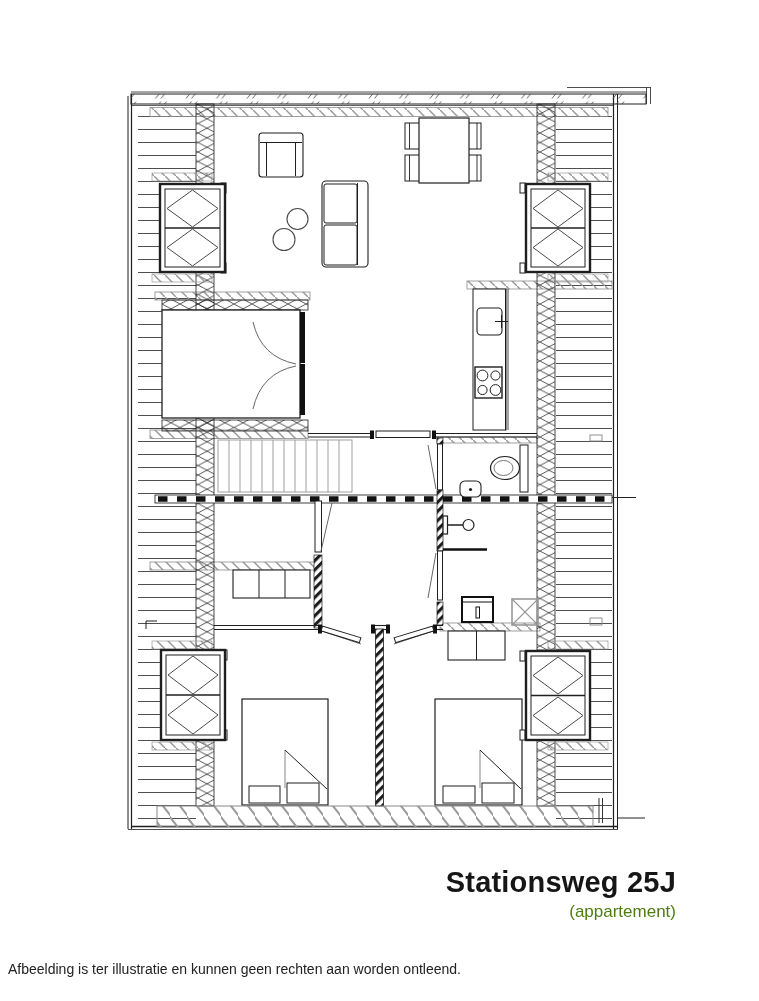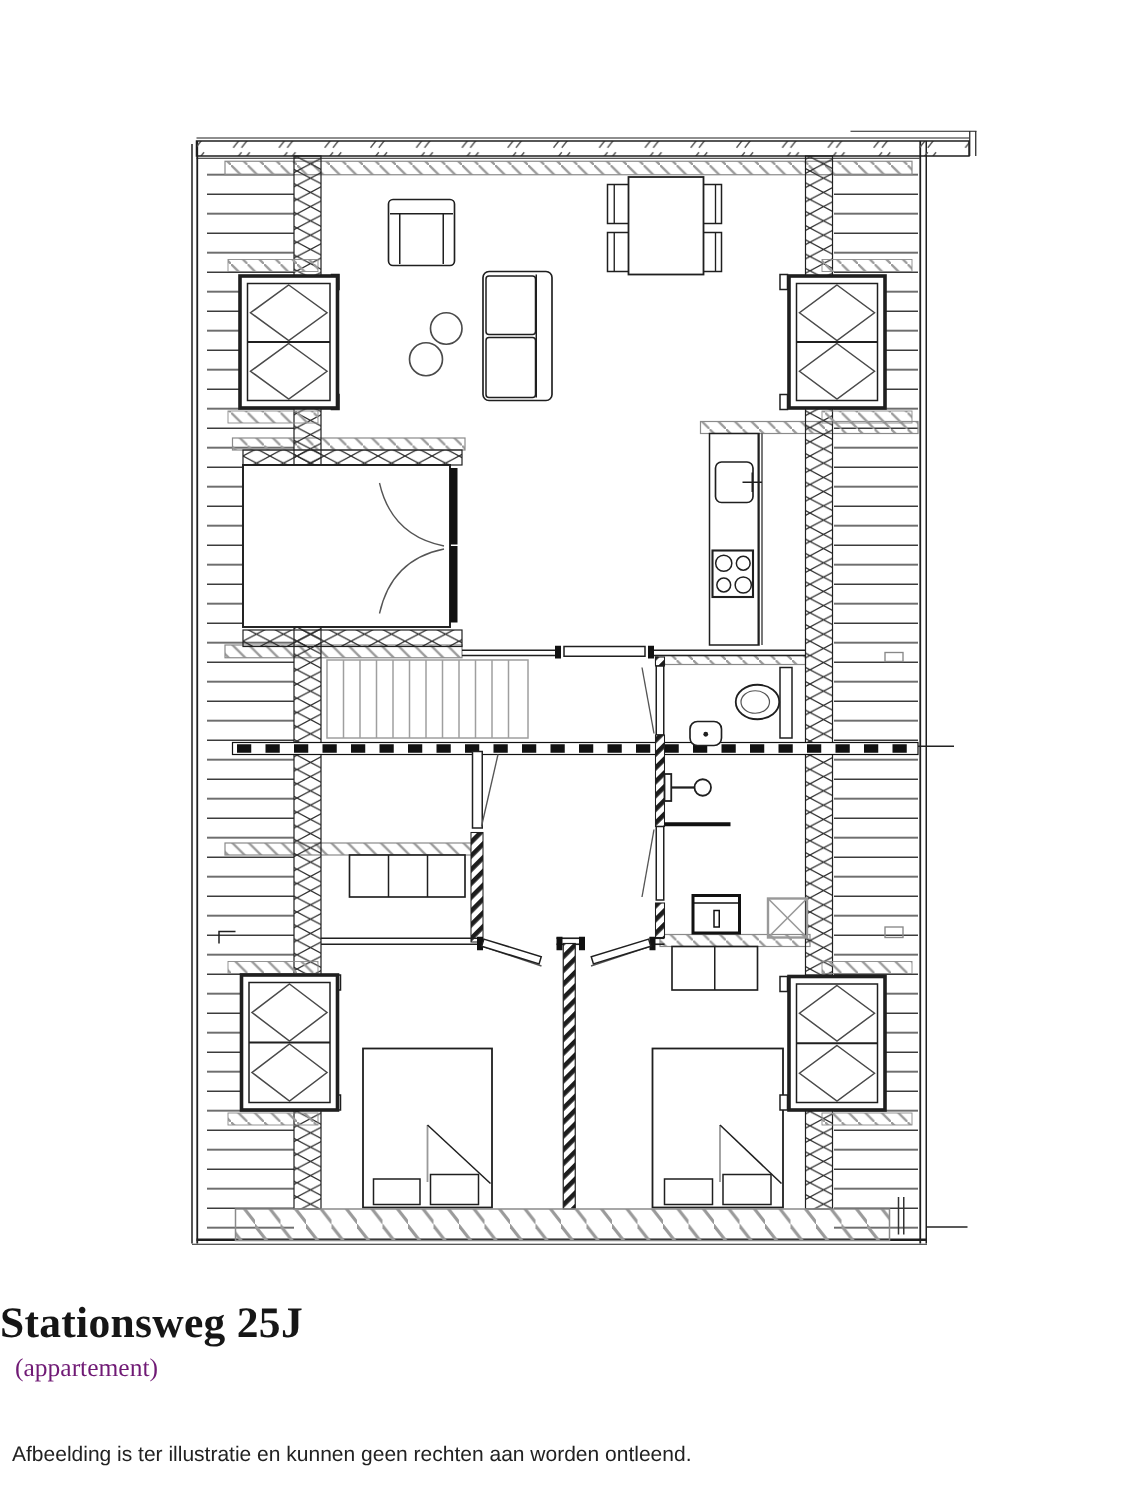--- a/index.html
+++ b/index.html
@@ -1,21 +1,21 @@
 <!DOCTYPE html>
 <html><head>
 <meta charset="utf-8">
 <style>
   html,body{margin:0;padding:0;background:#fff;}
   .page{position:relative;width:759px;height:1001px;background:#fff;overflow:hidden;
         font-family:"Liberation Sans",sans-serif;color:#1a1a1a;}
   .plan-svg{position:absolute;left:0;top:0;}
-  .caption{position:absolute;left:0;top:866px;width:676px;text-align:left;font-family:Liberation Serif, serif;}
+  .caption{position:absolute;left:0;top:866px;width:676px;text-align:right;}
   .caption .title{font-size:29px;font-weight:700;letter-spacing:.2px;color:#161616;}
-  .caption .subtitle{font-size:17px;font-weight:400;margin-top:3px;color:#701a75;margin-left:10px;}
+  .caption .subtitle{font-size:17px;font-weight:400;margin-top:3px;color:#4d7c0f;margin-left:10px;}
   .disclaimer{position:absolute;left:8px;top:961px;font-size:14px;color:#222;}
 </style>
 </head>
 <body>
 
 <div class="page">
 
 <svg class="plan-svg" width="759" height="845" viewBox="0 0 759 845">
   <defs>
     <pattern id="xmesh" width="18" height="9.5" patternUnits="userSpaceOnUse">

